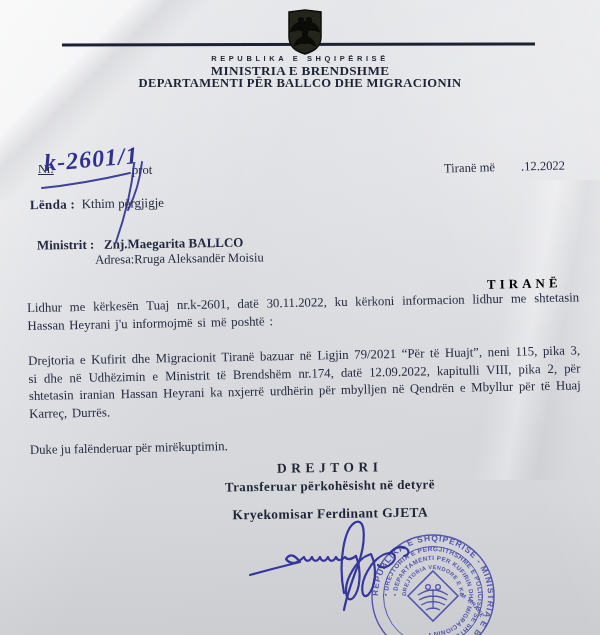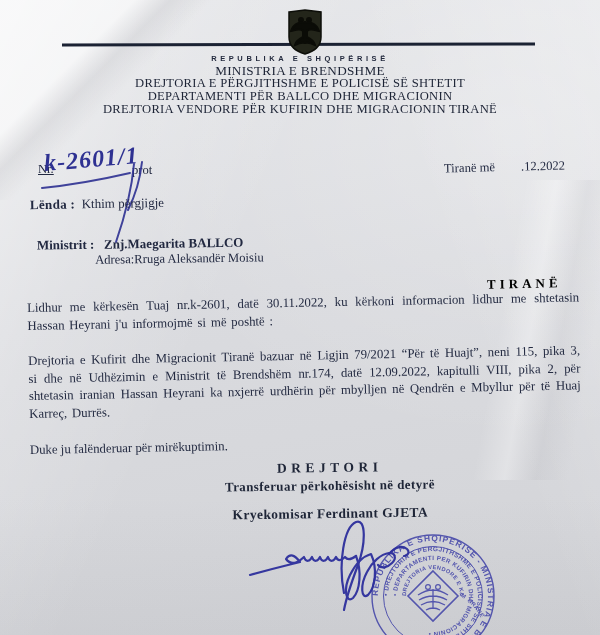--- a/index.html
+++ b/index.html
@@ -22,21 +22,21 @@
     background:linear-gradient(100deg, rgba(255,255,255,0) 40%, rgba(255,255,255,.3) 55%, rgba(150,150,158,.10) 70%, rgba(255,255,255,0) 85%);}
   .crease3{position:absolute;left:0;bottom:0;width:100%;height:140px;
     background:linear-gradient(180deg, rgba(0,0,0,0) 0%, rgba(90,92,100,.06) 100%);}
 
   .ink{color:#222941;}
   .top-rule{position:absolute;left:62px;top:43px;width:473px;height:3px;background:#1b2233;transform:rotate(-.15deg);}
   .emblem{position:absolute;left:286px;top:9px;width:38px;height:46px;}
 
   .hdr{position:absolute;left:0;top:54px;width:600px;text-align:center;color:#1c2335;}
   .hdr .rep{font-family:"Liberation Sans","DejaVu Sans",sans-serif;font-size:7.5px;font-weight:bold;letter-spacing:3.6px;color:#232a3e;}
-  .hdr .l{font-weight:normal;font-size:12.6px;line-height:13px;letter-spacing:.3px;}
+  .hdr .l{font-weight:bold;font-size:12.6px;line-height:13px;letter-spacing:.3px;}
   .hdr .min{font-size:13.2px;margin-top:1px;}
 
   .refrow{position:absolute;left:0;top:158px;width:600px;font-size:12.6px;}
   .nr-label{position:absolute;left:38px;top:4px;text-decoration:underline;}
   .prot-label{position:absolute;left:132px;top:5px;}
   .place-date{position:absolute;left:444px;top:2px;white-space:nowrap;transform:rotate(-1.4deg);}
   .hand{font-style:italic;color:#2e3192;}
   .nr-hand{position:absolute;left:44px;top:-12px;font-size:24px;font-weight:bold;transform:rotate(-5deg);letter-spacing:1px;}
   .ink-strokes{position:absolute;left:30px;top:150px;width:140px;height:100px;pointer-events:none;}
 
@@ -75,23 +75,21 @@
   <g fill="#0b0c07">
     <circle cx="15" cy="11" r="3"></circle>
       <circle cx="23" cy="11" r="3"></circle>
     <path d="M19,12 L19,34 M19,14 C12,12 7,16 5,22 C10,21 14,19 17,22 L17,28 C13,30 10,32 9,36 C13,34 16,33 19,34 C22,33 25,34 29,36 C28,32 25,30 21,28 L21,22 C24,19 28,21 33,22 C31,16 26,12 19,14 Z" stroke="#0b0c07" stroke-width="2" fill="#0b0c07"></path>
   </g>
 </svg>
 
 <div class="hdr">
   <div class="rep">REPUBLIKA E SHQIPËRISË</div>
   <div class="l min">MINISTRIA E BRENDSHME</div>
-  <div class="l">DREJTORIA E PËRGJITHSHME E POLICISË SË SHTETIT</div>
   <div class="l">DEPARTAMENTI PËR BALLCO DHE MIGRACIONIN</div>
-  <div class="l">DREJTORIA VENDORE PËR KUFIRIN DHE MIGRACIONIN TIRANË</div>
 </div>
 
 <div class="refrow ink">
   <span class="nr-label">Nr.</span>
   <span class="hand nr-hand">k-2601/1</span>
   <span class="prot-label">prot</span>
   <span class="place-date"><span>Tiranë më</span><span style="margin-left:26px">.12.2022</span></span>
 </div>
 
 <svg class="ink-strokes" viewBox="0 0 140 100">

